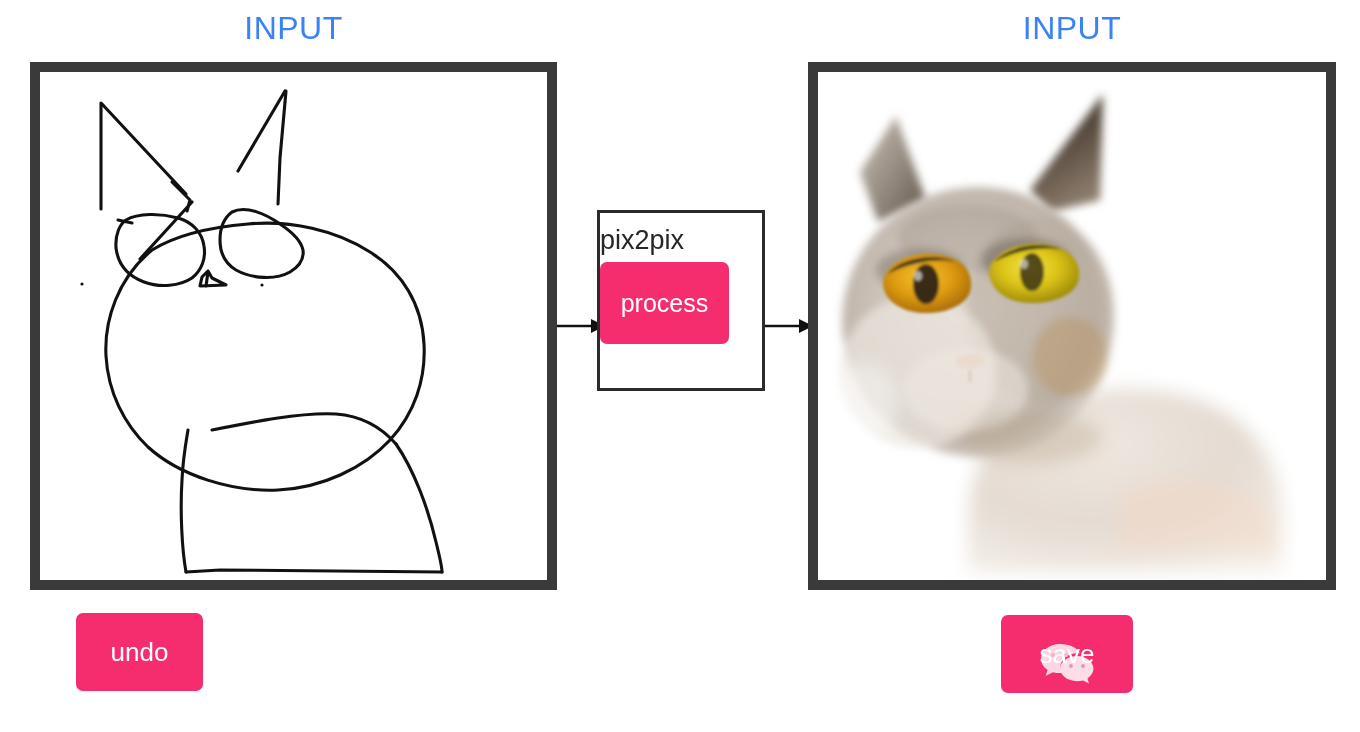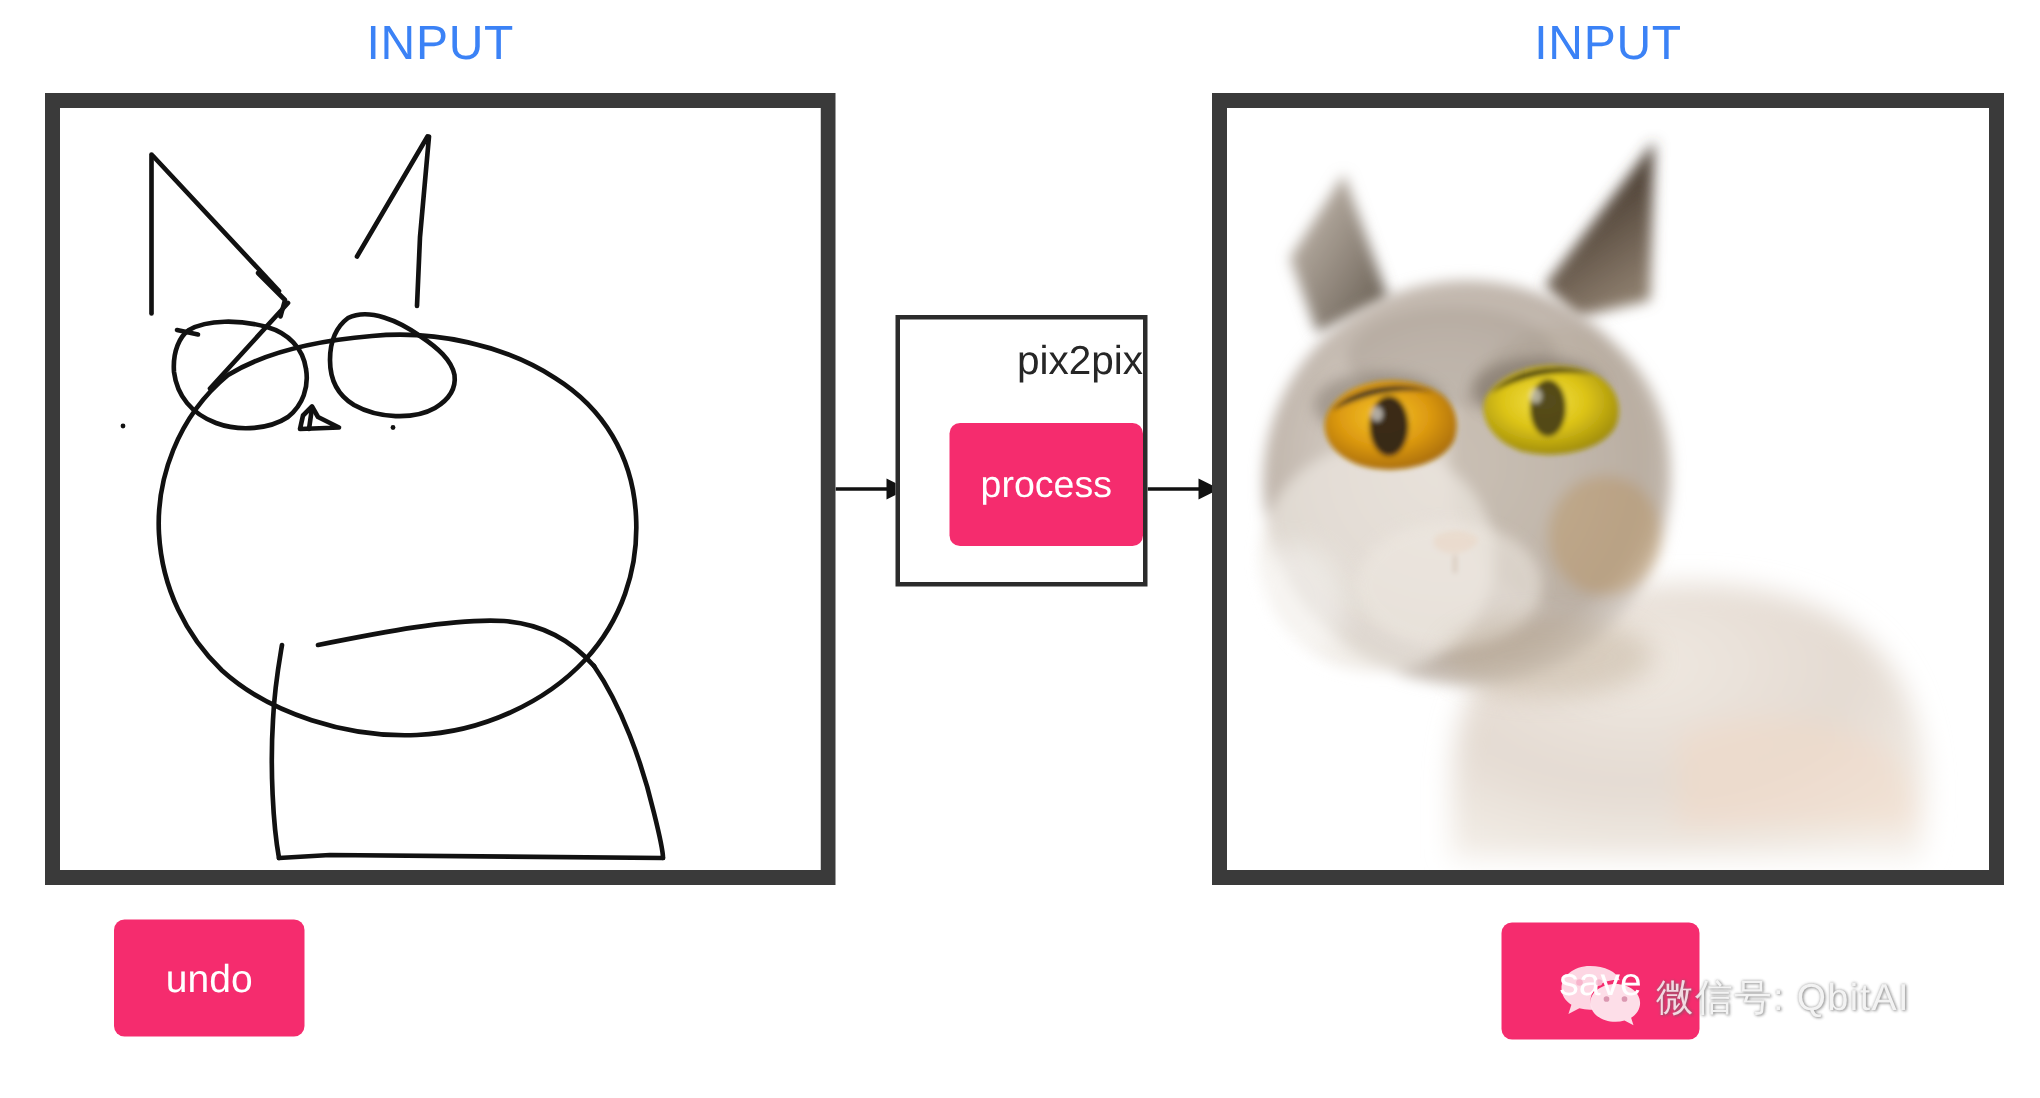--- a/index.html
+++ b/index.html
@@ -57,21 +57,21 @@
     position: absolute;
     left: 597px;
     top: 210px;
     width: 168px;
     height: 181px;
     border: 3px solid #2b2b2b;
     box-sizing: border-box;
     background: #ffffff;
     display: flex;
     flex-direction: column;
-    align-items: flex-end;
+    align-items: flex-start;
   }
   #pix2pix-label {
     font-size: 27px;
     color: #262626;
     margin-top: 14px;
     line-height: 1;
     white-space: nowrap;
   }
 
   
@@ -86,21 +86,21 @@
     display: flex;
     align-items: center;
     justify-content: center;
     cursor: pointer;
     padding: 0;
     box-sizing: border-box;
   }
   #process-button {
     width: 129px;
     height: 82px;
-    margin-top: 28px;
+    margin-top: 8px;
     font-size: 25px;
   }
 
   
   .arrow { position: absolute; }
   #arrow-in  { left: 557px; top: 312px; }
   #arrow-out { left: 765px; top: 312px; }
 
   
   #input-tools {
@@ -334,14 +334,13 @@
              c2.2 .6 4.6 .9 7.1 .9 .8 0 1.6 0 2.3 -.1 C21 31 20.4 29 20.4 27
              c0 -7.6 7.6 -13.7 17 -13.7 .8 0 1.6 .05 2.4 .14 C38 8 29.8 4 20 4 Z" fill="#ffffff" opacity="0.92"></path>
     <circle cx="13" cy="15" r="2.2" fill="#f8c8da"></circle>
     <circle cx="26" cy="15" r="2.2" fill="#f8c8da"></circle>
     <path d="M37 16 c-9.3 0 -16.8 5.6 -16.8 12.6 c0 7 7.5 12.6 16.8 12.6
              2.1 0 4.1 -.3 6 -.8 L49 43.5 l-1.6 -5 c3.6 -2.3 6 -5.9 6 -9.9
              C53.4 21.6 46 16 37 16 Z" fill="#ffffff" opacity="0.96"></path>
     <circle cx="31" cy="26" r="1.9" fill="#d8a8bb"></circle>
     <circle cx="43" cy="26" r="1.9" fill="#d8a8bb"></circle>
   </svg>
-  <span id="watermark-text">微信号: QbitAI</span>
 </div>
 
 </body></html>

